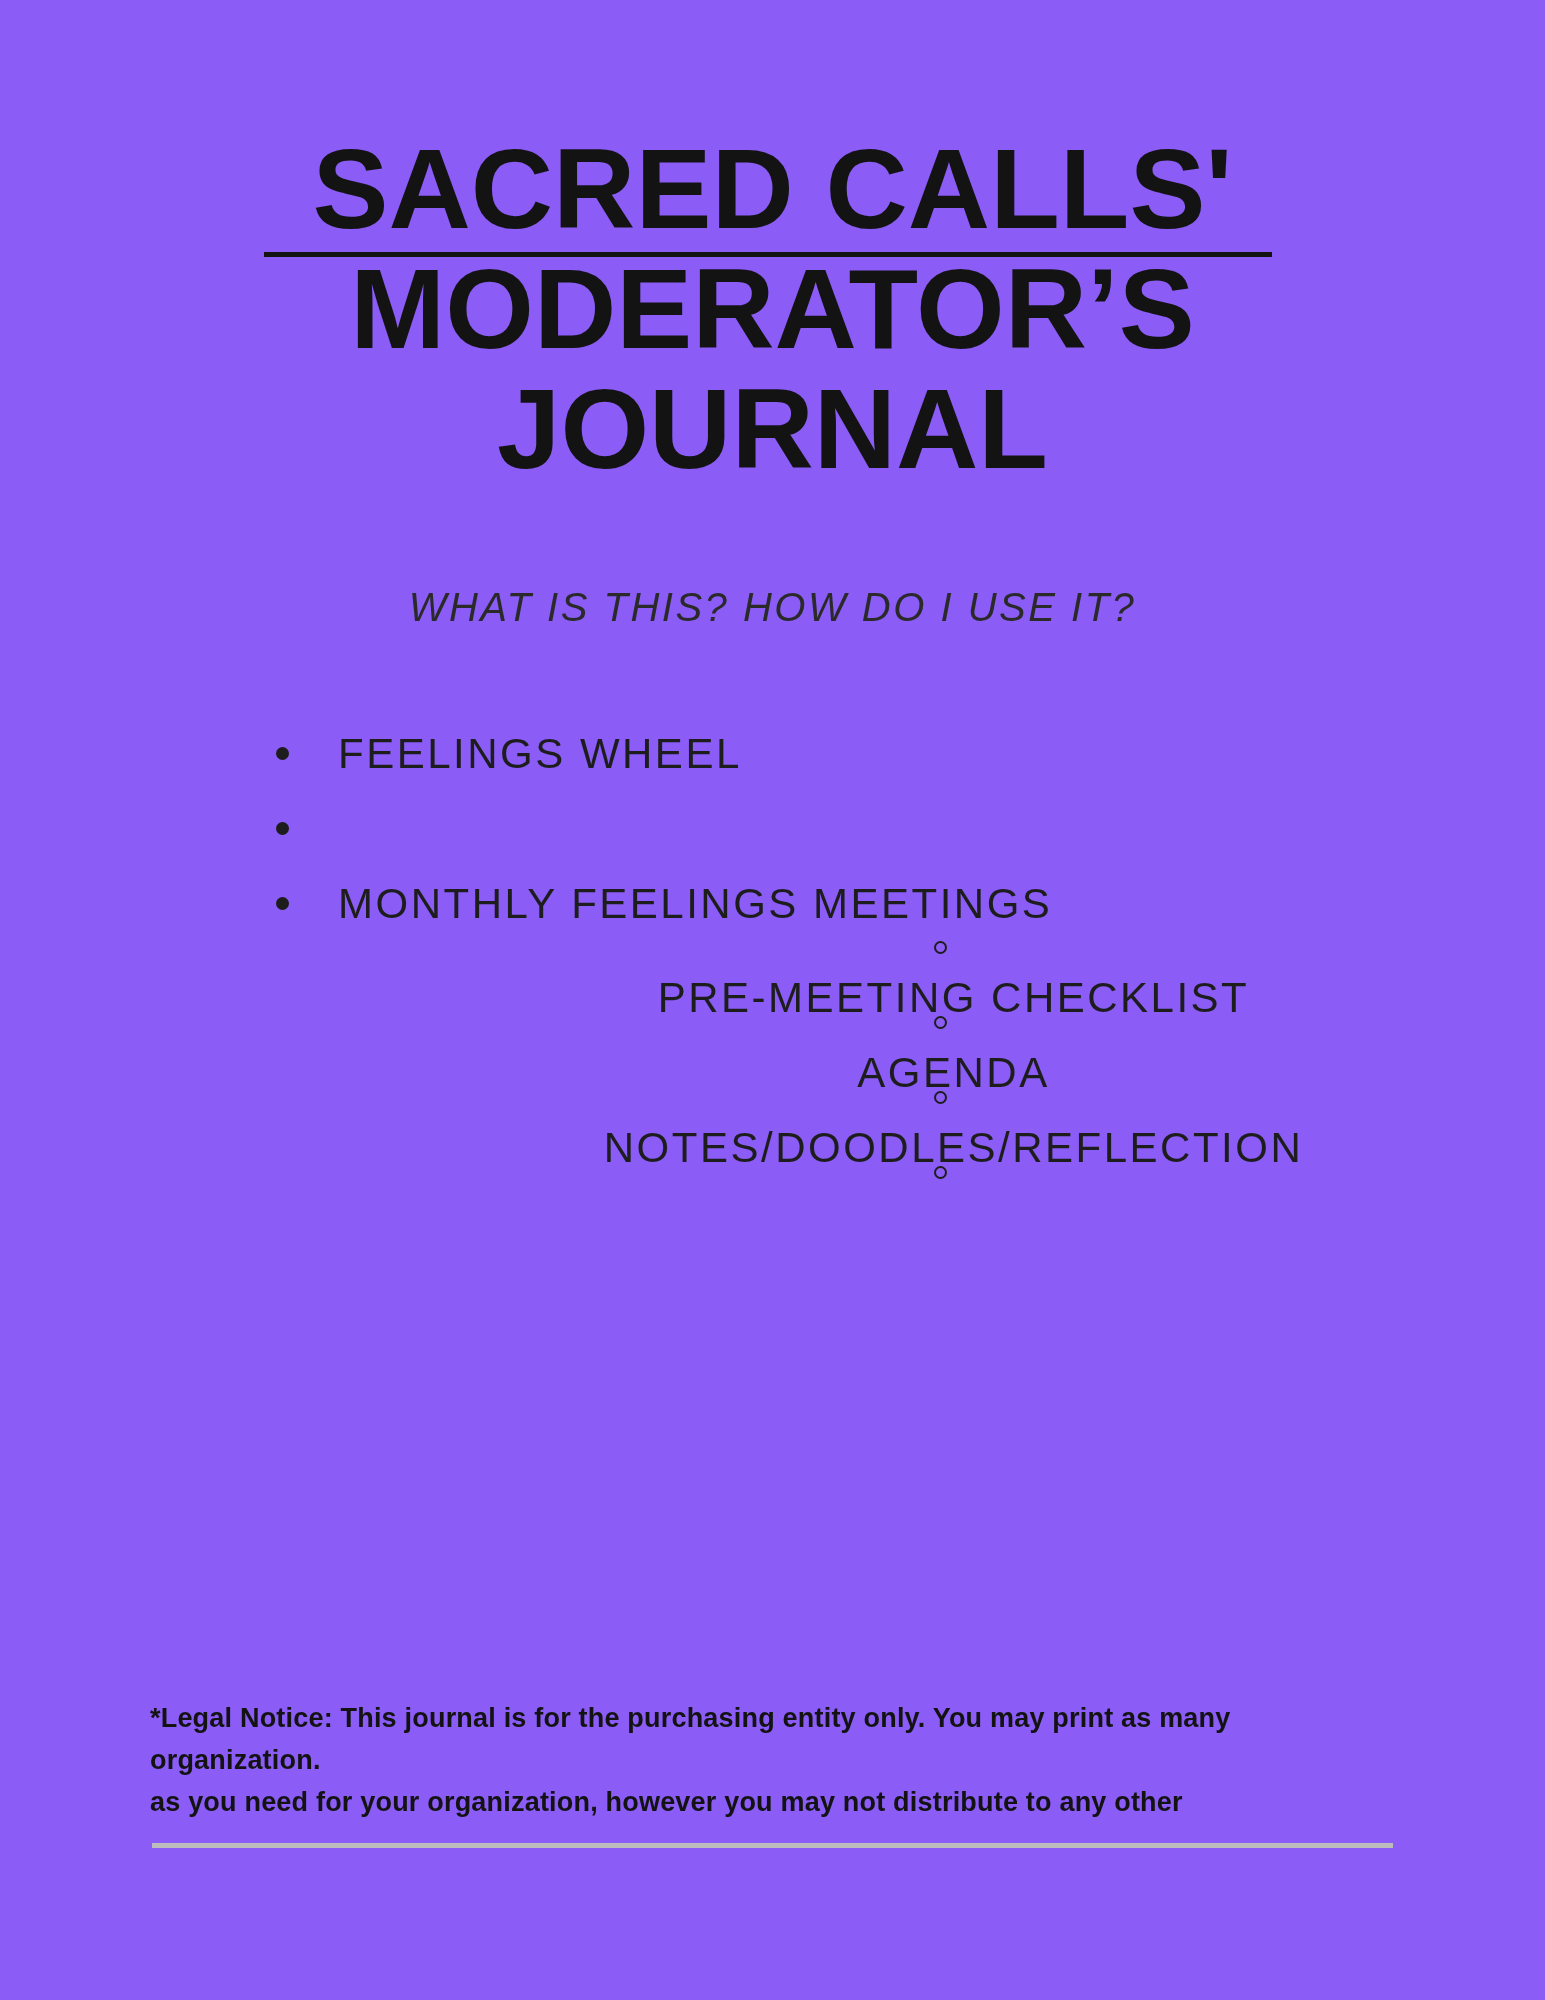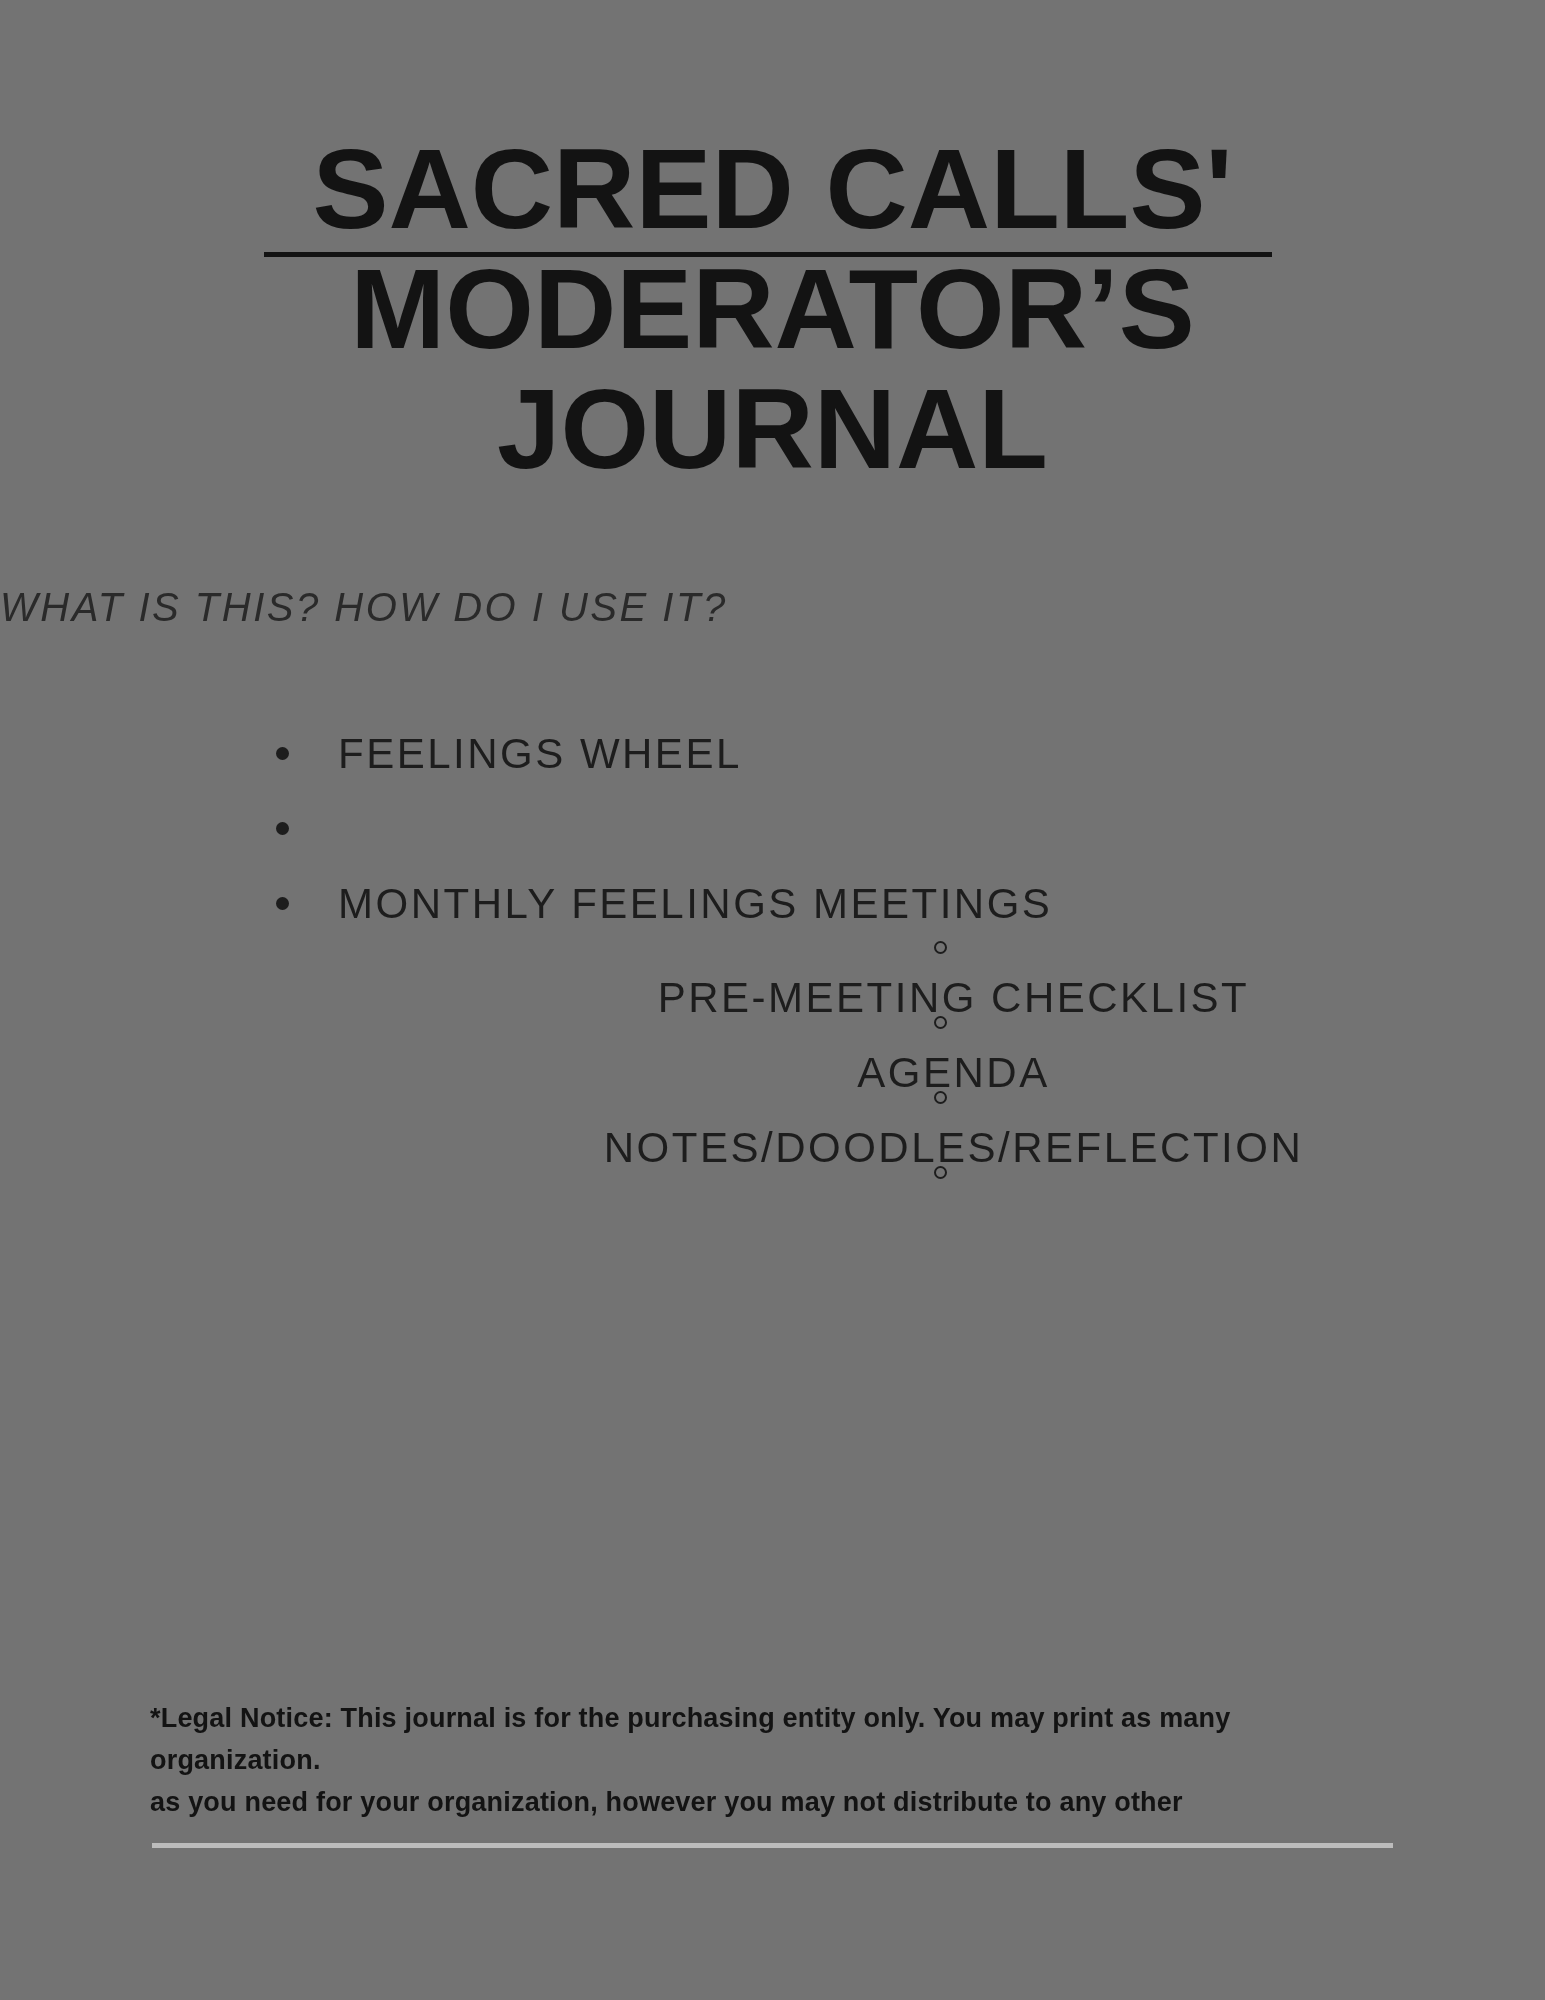--- a/index.html
+++ b/index.html
@@ -5,21 +5,21 @@
   html, body {
     margin: 0;
     padding: 0;
     background: #ffffff;
     font-family: "Liberation Sans", sans-serif;
   }
   .page {
     position: relative;
     width: 1545px;
     height: 2000px;
-    background: #737373;
+    background: #8b5cf6;
     margin: 0 auto;
     overflow: hidden;
     color: #131313;
   }
 
   
   .title-block {
     position: absolute;
     top: 129px;
     left: 0;
@@ -40,21 +40,21 @@
     height: 5px;
     background: #131313;
   }
 
   
   .subtitle {
     position: absolute;
     top: 585px;
     left: 0;
     right: 0;
-    text-align: left;
+    text-align: center;
     font-style: italic;
     font-weight: 300;
     font-size: 40px;
     line-height: 44px;
     letter-spacing: 2.5px;
     color: #2a2a2a;
     white-space: nowrap;
   }
 
   

